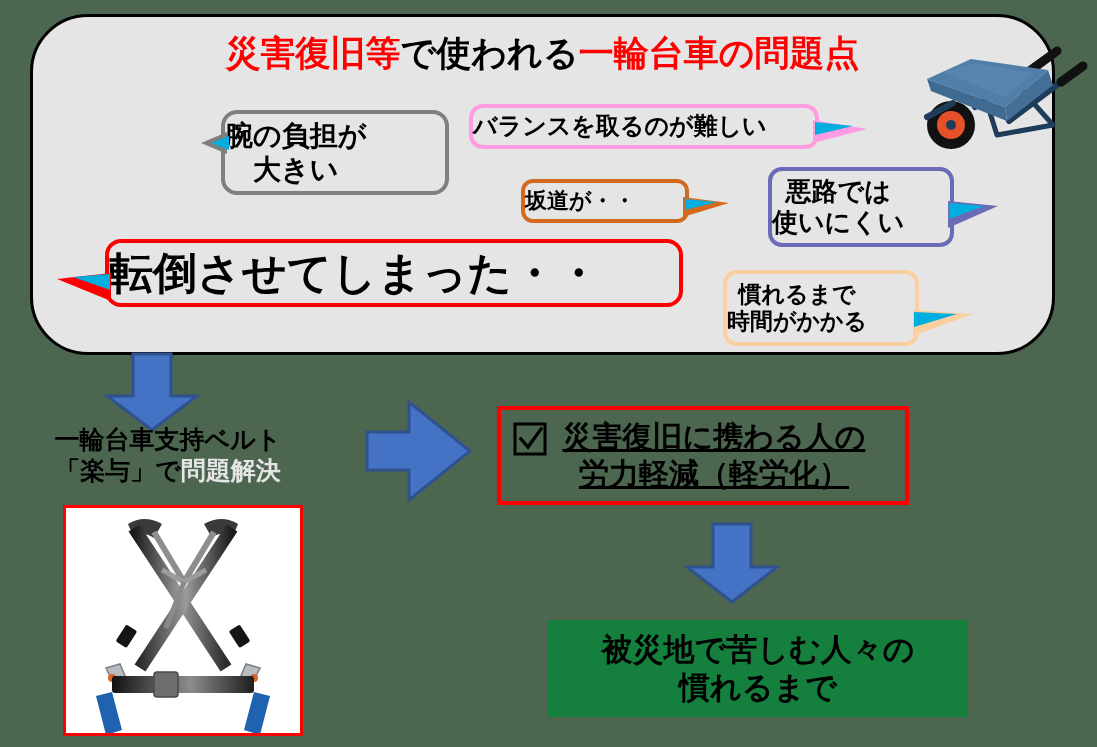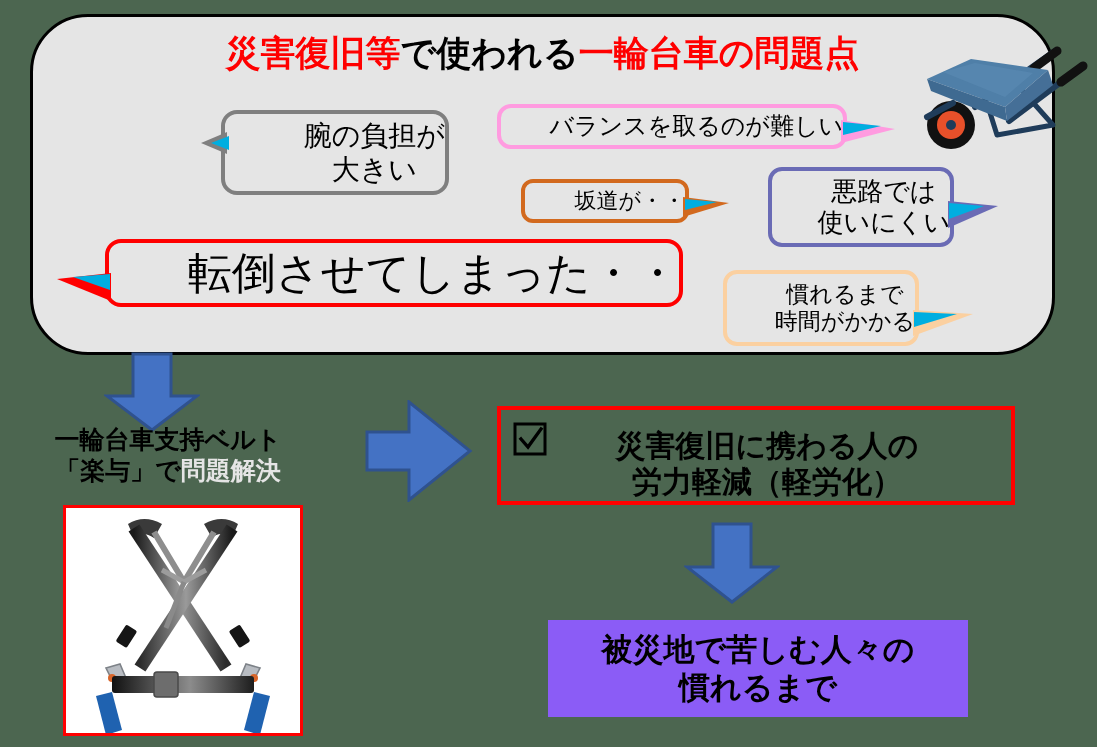--- a/index.html
+++ b/index.html
@@ -43,24 +43,24 @@
   }
   #panel-title .red { color: #FF0000; }
   #panel-title .black { color: #000000; }
 
   
   .bubble {
     position: absolute;
     box-sizing: border-box;
     background: transparent;
     color: #000;
-    font-weight: normal;
+    font-weight: bold;
     display: flex;
     align-items: center;
-    justify-content: flex-end;
+    justify-content: flex-start;
     text-align: center;
     line-height: 1.18;
   }
   .bubble .btxt { display: block; }
 
   .bubble-tail {
     position: absolute;
     width: 0;
     height: 0;
   }
@@ -81,21 +81,21 @@
   #bubble-arm-tail-inner {
     position:absolute;
     left: -14px; top: 22px;
     width: 0; height: 0;
     border-top: 7px solid transparent;
     border-bottom: 7px solid transparent;
     border-right: 18px solid #00AEE0;
   }
 
   #bubble-balance {
-    left: 464px; top: 87px;
+    left: 436px; top: 87px;
     width: 350px; height: 45px;
     border: 4px solid #FF9BE0;
     border-radius: 14px;
     font-size: 24px;
   }
   #bubble-balance-tail {
     right: -52px; top: 12px;
     border-top: 9px solid transparent;
     border-bottom: 14px solid transparent;
     border-left: 54px solid #FF9BE0;
@@ -233,26 +233,27 @@
     width: 240px; height: 231px;
     background: #FFFFFF;
     border: 3px solid #FF0000;
     box-sizing: border-box;
   }
 
   
   #goal-box {
     position: absolute;
     left: 497px; top: 406px;
-    width: 518px; height: 99px;
+    width: 412px; height: 99px;
     border: 4px solid #FF0000;
     box-sizing: border-box;
     display: flex;
-    align-items: flex-end;
+    align-items: center;
     padding-left: 12px;
+    text-decoration: underline;
   }
   #goal-checkbox {
     width: 34px; height: 34px;
     flex: 0 0 auto;
     margin-right: 10px;
     position: relative;
     align-self: flex-start;
     margin-top: 12px;
   }
   #goal-text {
@@ -263,21 +264,21 @@
     color: #000;
     line-height: 1.22;
     padding-right: 34px;
   }
 
   
   #result-box {
     position: absolute;
     left: 548px; top: 620px;
     width: 420px; height: 97px;
-    background: #8b5cf6;
+    background: #15803d;
     display: flex;
     align-items: center;
     justify-content: center;
   }
   #result-text {
     text-align: center;
     font-size: 31px;
     font-weight: bold;
     color: #000;
     line-height: 1.2;

